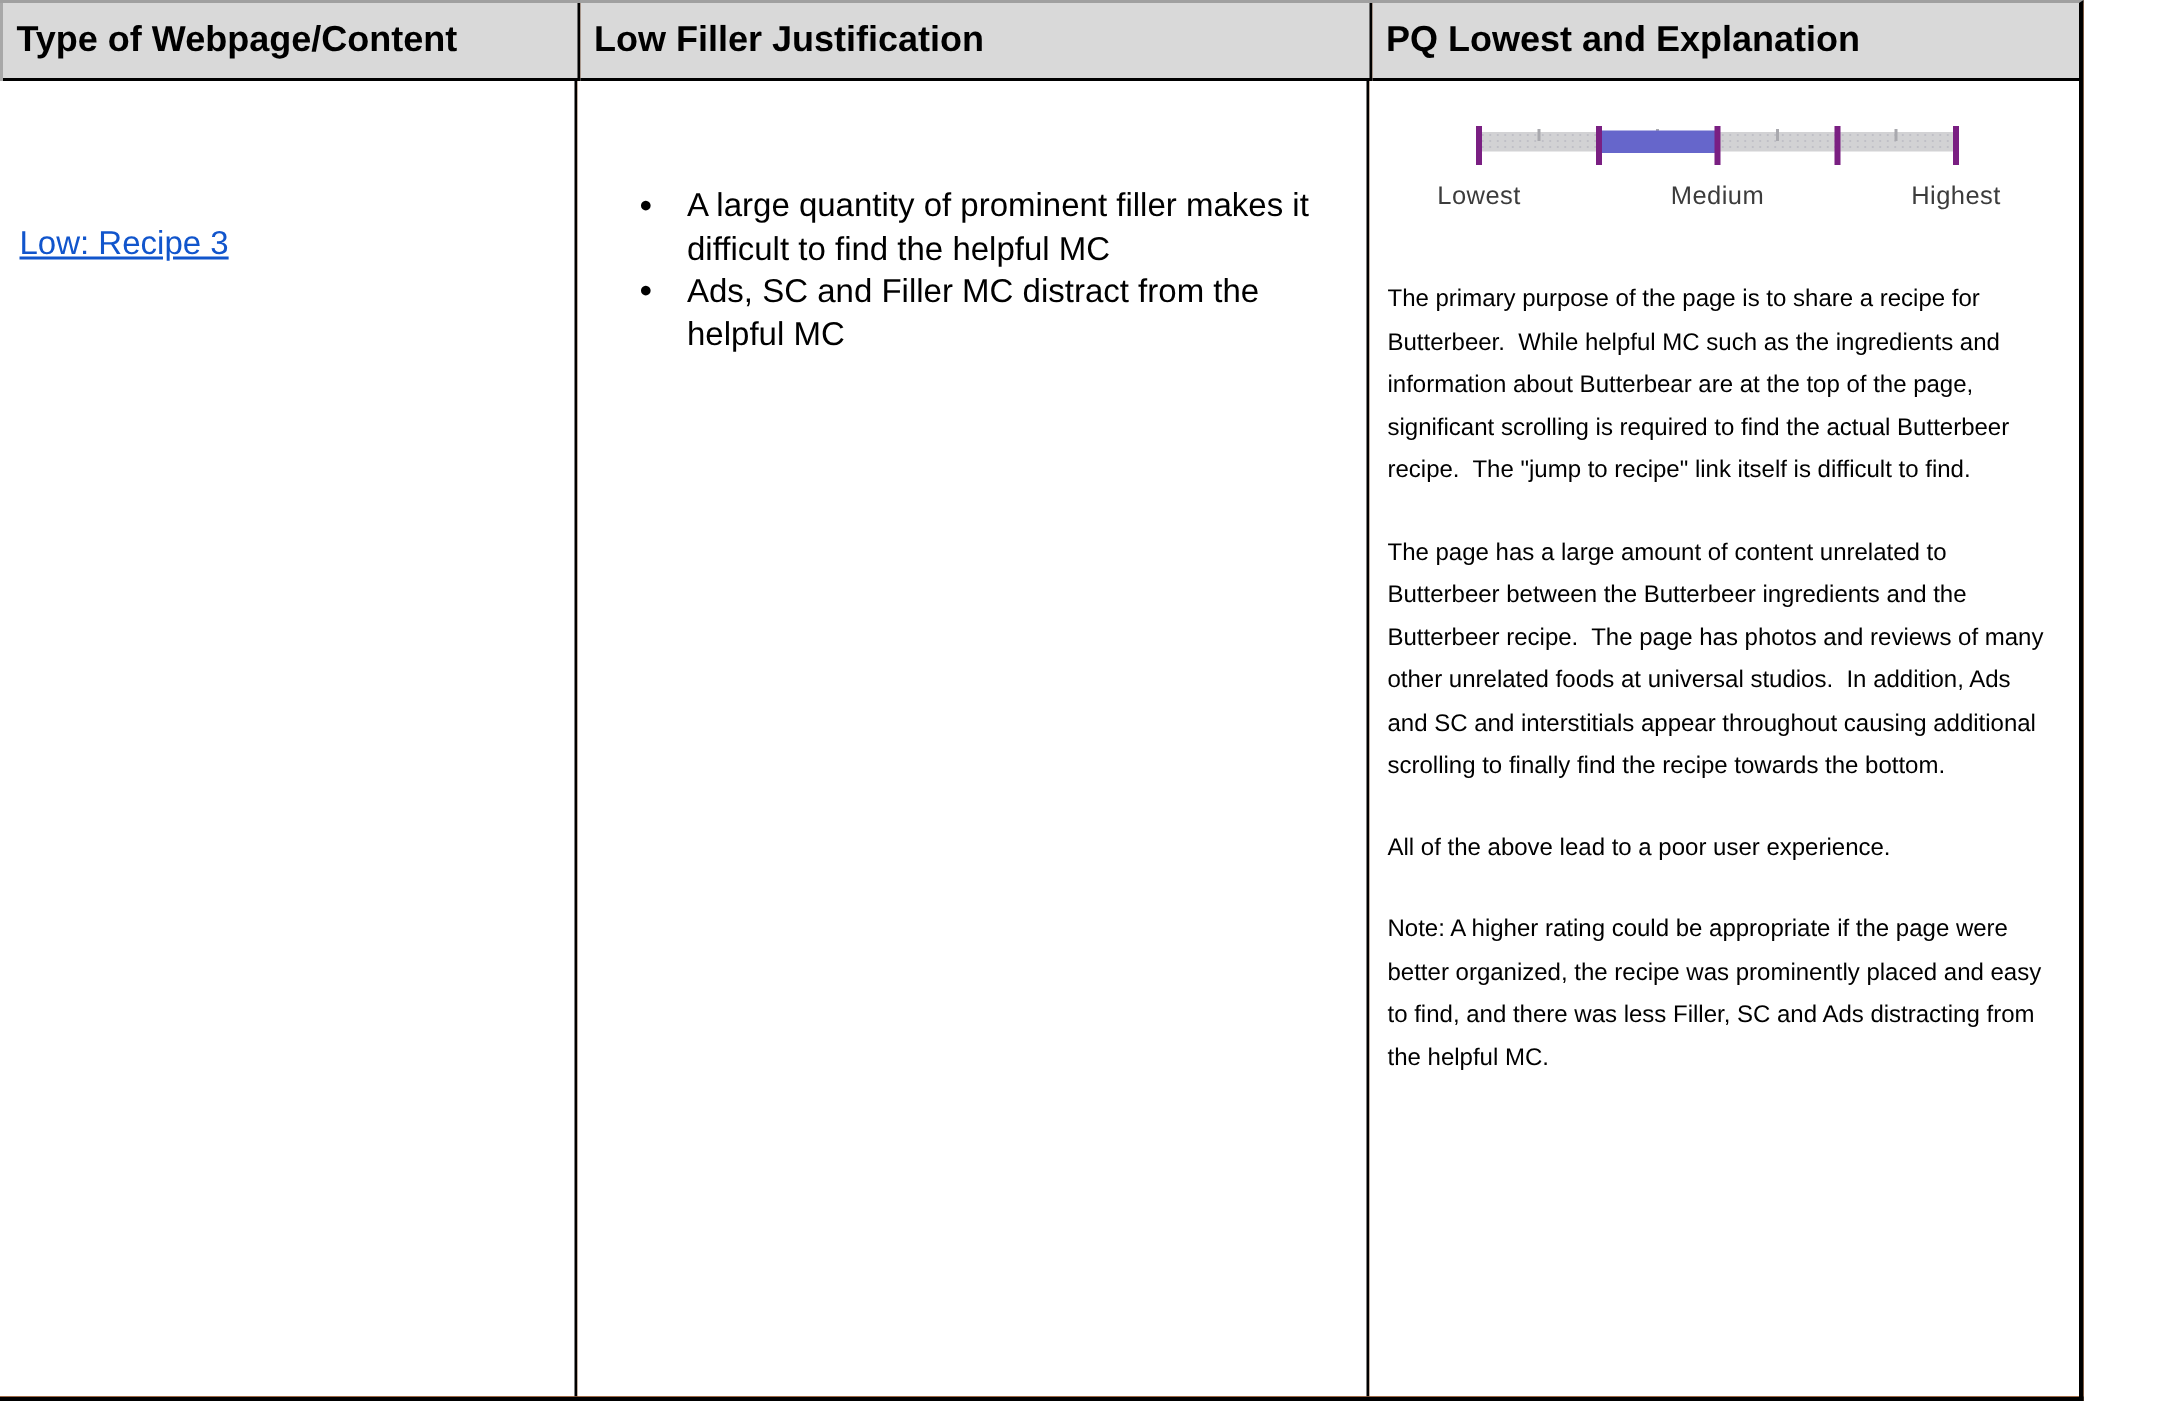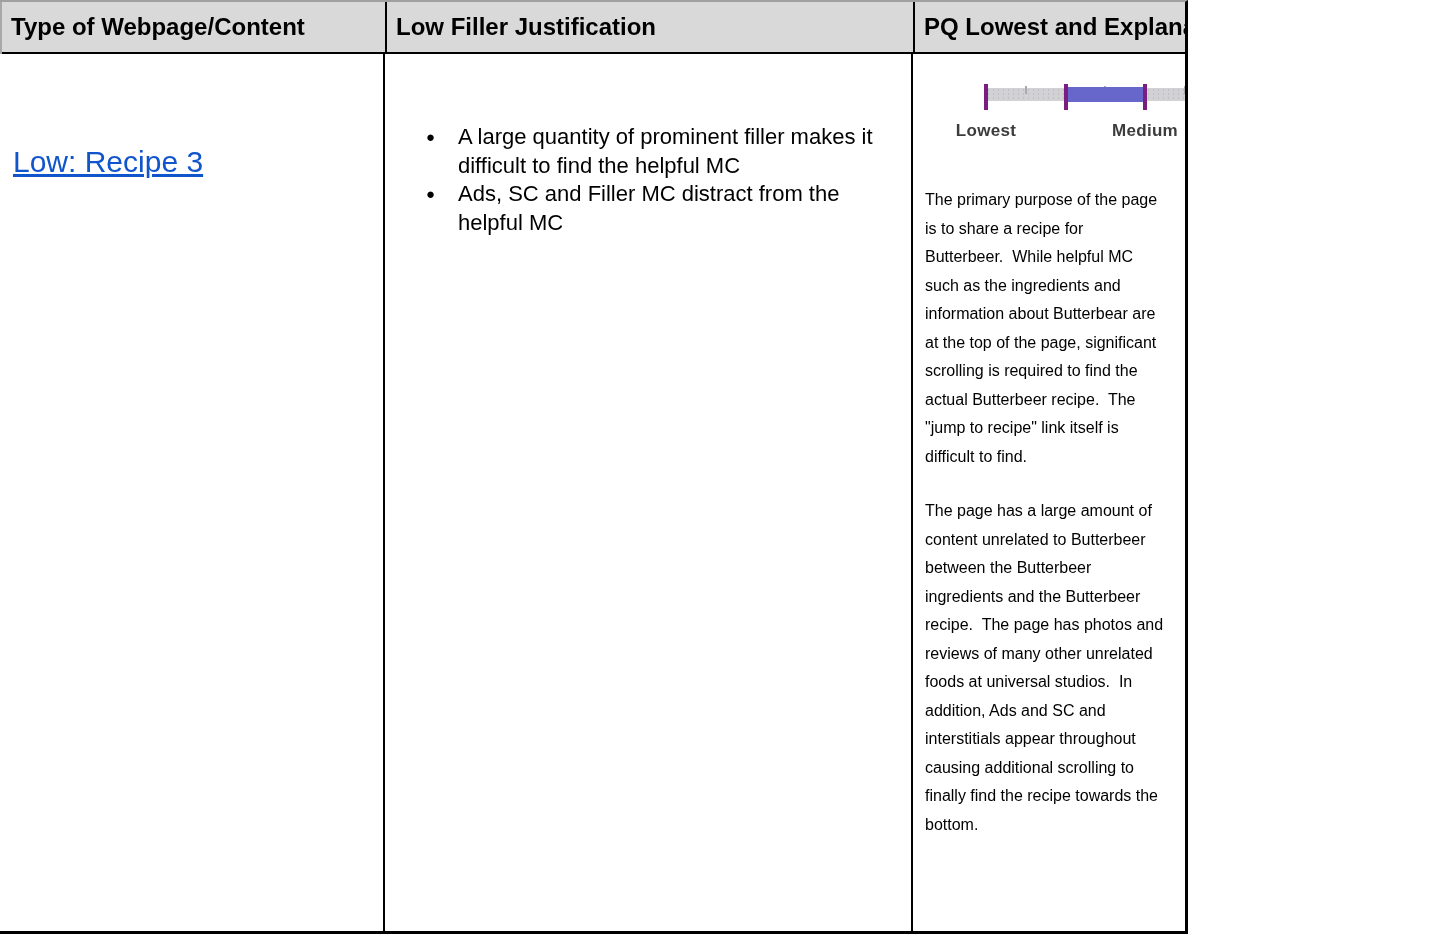--- a/index.html
+++ b/index.html
@@ -4,21 +4,21 @@
 <style>
   * { margin: 0; padding: 0; box-sizing: border-box; }
   html, body { background: #ffffff; }
   body {
     font-family: "Liberation Sans", "DejaVu Sans", sans-serif;
     color: #000000;
     width: 1442px;
   }
   .table {
     position: relative;
-    width: 1188px;
+    width: 1389px;
     height: 934px;
     background: #f97316;
     border-top: 2px solid #a0a0a0;
     border-right: 3px solid #000000;
     border-bottom: 3px solid #000000;
     overflow: hidden;
   }
   .row {
     display: grid;
     grid-template-columns: 385px 528px 1fr;
@@ -41,21 +41,21 @@
   .th.c1, .td.c1, .th.c2, .td.c2 { border-right: 2px solid #000000; }
   .tbody { height: 877px; }
   .td { background: #ffffff; overflow: hidden; }
   .td.c1 { padding: 94px 10px 0 13px; }
   .td.c2 { padding: 69px 8px 0 10px; }
   .td.c3 { padding: 24px 21px 0 12px; }
 
   .doc-link {
     color: var(--link, #1155cc);
     text-decoration: underline;
-    font-size: 30px;
+    font-size: 22px;
     line-height: 28.5px;
     cursor: pointer;
   }
 
   ul.bullets { list-style: none; font-size: 22px; line-height: 28.5px; }
   ul.bullets li { position: relative; padding-left: 63px; }
   ul.bullets .bullet {
     position: absolute;
     left: 31px;
     top: 0;
@@ -104,21 +104,21 @@
     background: var(--marker, #7a1f82);
     transform: translateX(-50%);
   }
   .pq-labels {
     position: relative;
     width: 318px;
     margin-left: 61px;
     margin-top: 11px;
     height: 19px;
     font-size: 17px;
-    font-weight: 700;
+    font-weight: 400;
     color: #3c3c3c;
     letter-spacing: 0.3px;
   }
   .pq-labels span {
     position: absolute;
     transform: translateX(-50%);
     white-space: nowrap;
   }
 
   .explanation p {
@@ -182,17 +182,19 @@
       </div>
       <div class="pq-labels">
         <span style="left:0%">Lowest</span>
         <span style="left:50%">Medium</span>
         <span style="left:100%">Highest</span>
       </div>
 
       <div class="explanation">
         <p>The primary purpose of the page is to share a recipe for Butterbeer.  While helpful MC such as the ingredients and information about Butterbear are at the top of the page, significant scrolling is required to find the actual Butterbeer recipe.  The "jump to recipe" link itself is difficult to find.</p>
         <p>The page has a large amount of content unrelated to Butterbeer between the Butterbeer ingredients and the Butterbeer recipe.  The page has photos and reviews of many other unrelated foods at universal studios.  In addition, Ads and SC and interstitials appear throughout causing additional scrolling to finally find the recipe towards the bottom.</p>
+        <p>All of the above lead to a poor user experience.</p>
+        <p>Note: A higher rating could be appropriate if the page were better organized, the recipe was prominently placed and easy to find, and there was less Filler, SC and Ads distracting from the helpful MC.</p>
       </div>
 
     </div>
   </div>
 </div>
 
 </body></html>

